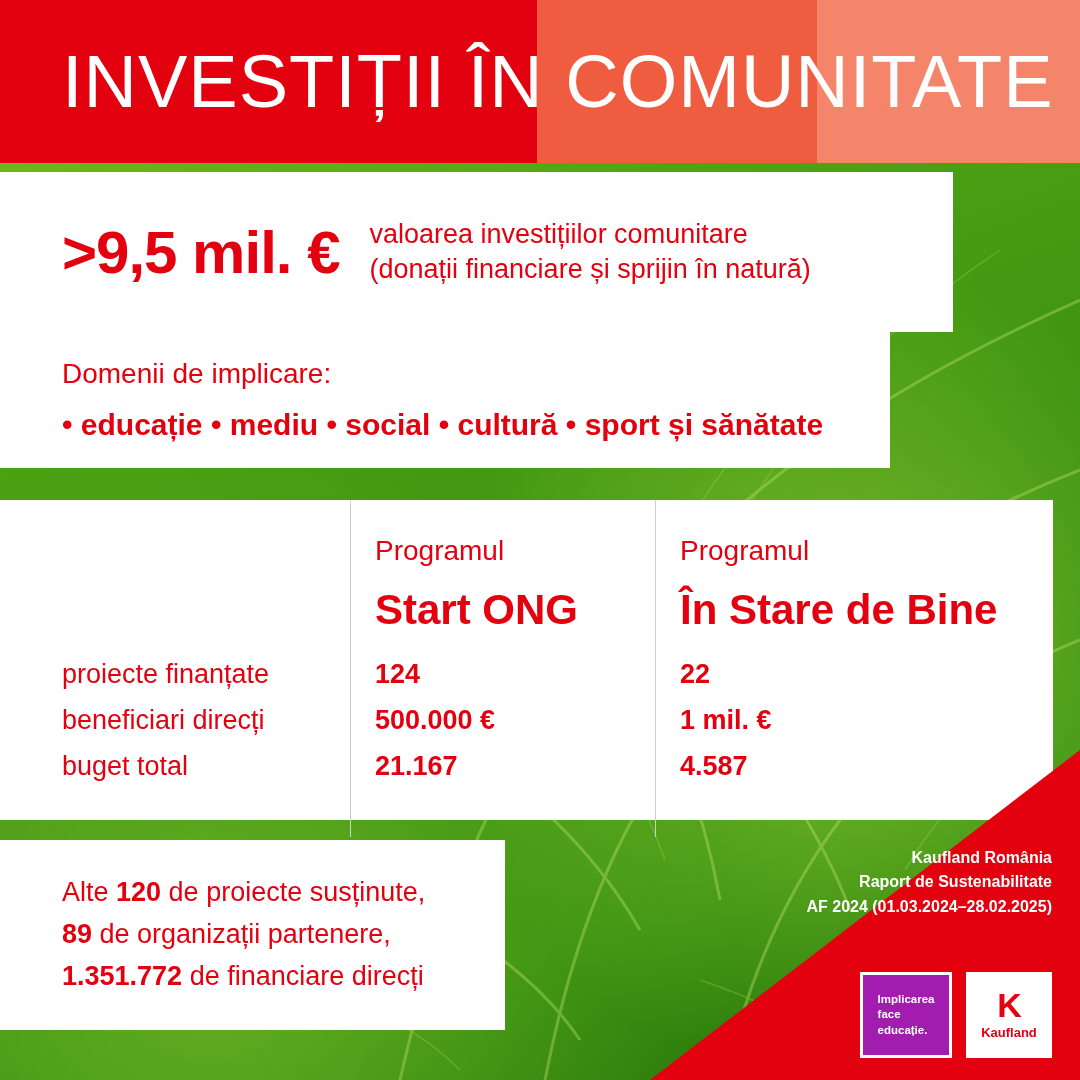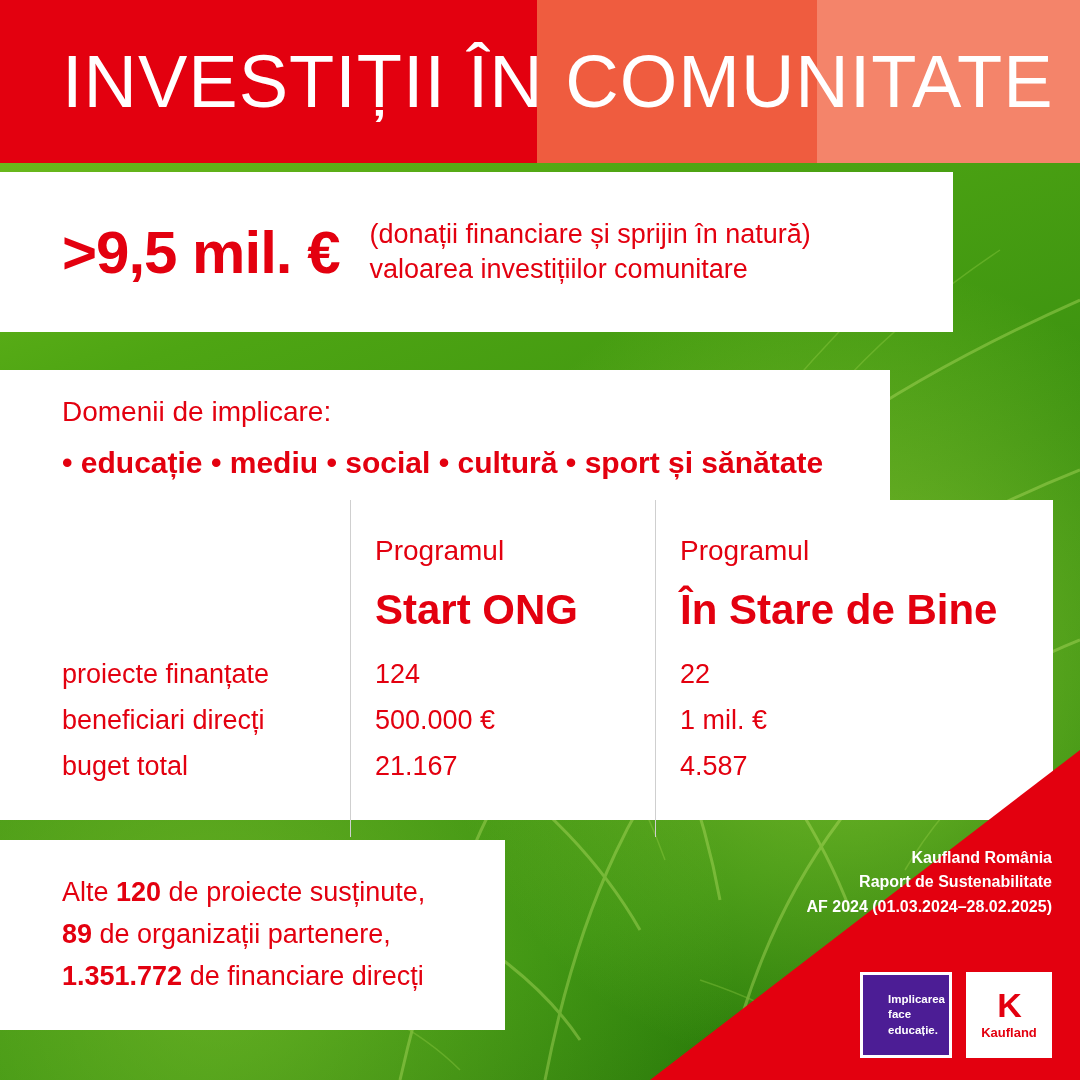--- a/index.html
+++ b/index.html
@@ -68,21 +68,21 @@
     white-space:nowrap;
   }
   .amount-desc {
     color:#e3000f;
     font-size:27px;
     line-height:1.3;
   }
 
   
   .panel-domains {
-    top:370px; left:0; width:890px; height:136px;
+    top:332px; left:0; width:890px; height:136px;
     padding:26px 0 0 62px;
   }
   .domains-label {
     color:#e3000f;
     font-size:28px;
     margin-bottom:18px;
   }
   .domains-list {
     color:#e3000f;
     font-size:30px;
@@ -124,21 +124,21 @@
     color:#e3000f;
     font-size:42px;
     font-weight:bold;
     margin-top:2px;
     white-space:nowrap;
   }
   .prog-values { margin-top:auto; }
   .prog-value {
     color:#e3000f;
     font-size:27px;
-    font-weight:normal;
+    font-weight:bold;
     line-height:46px;
     white-space:nowrap;
   }
 
   
   .panel-other {
     top:840px; left:0; width:505px; height:190px;
     display:flex; align-items:center; padding-left:62px;
   }
   .other-text {
@@ -173,23 +173,23 @@
   }
   .logo-box {
     background:#ffffff;
     border:3px solid #ffffff;
     width:86px; height:86px;
     display:flex; flex-direction:column;
     align-items:center; justify-content:center;
   }
   .logo-claim {
     width:92px; height:86px;
-    background:#4c1d95;
+    background:#a21caf;
     border:3px solid #ffffff;
-    display:flex; align-items:center; justify-content:flex-end;
+    display:flex; align-items:center; justify-content:center;
     padding:4px;
   }
   .logo-claim span {
     color:#ffffff;
     font-size:11.5px;
     font-weight:bold;
     line-height:1.35;
     text-align:left;
   }
   .kaufland-mark {
@@ -240,22 +240,22 @@
   <div class="header">
     <div class="band band-1"></div>
     <div class="band band-2"></div>
     <div class="band band-3"></div>
   </div>
   <div class="header-title">INVESTIȚII ÎN COMUNITATE</div>
 
   <div class="panel panel-value">
     <div class="big-amount">&gt;9,5 mil. €</div>
     <div class="amount-desc">
+      <div>valoarea investițiilor comunitare</div>
       <div>(donații financiare și sprijin în natură)</div>
-      <div>valoarea investițiilor comunitare</div>
     </div>
   </div>
 
   <div class="panel panel-domains">
     <div class="domains-label">Domenii de implicare:</div>
     <div class="domains-list">• educație • mediu • social • cultură • sport și sănătate</div>
   </div>
 
   <div class="panel panel-table">
     <div class="table-grid">

